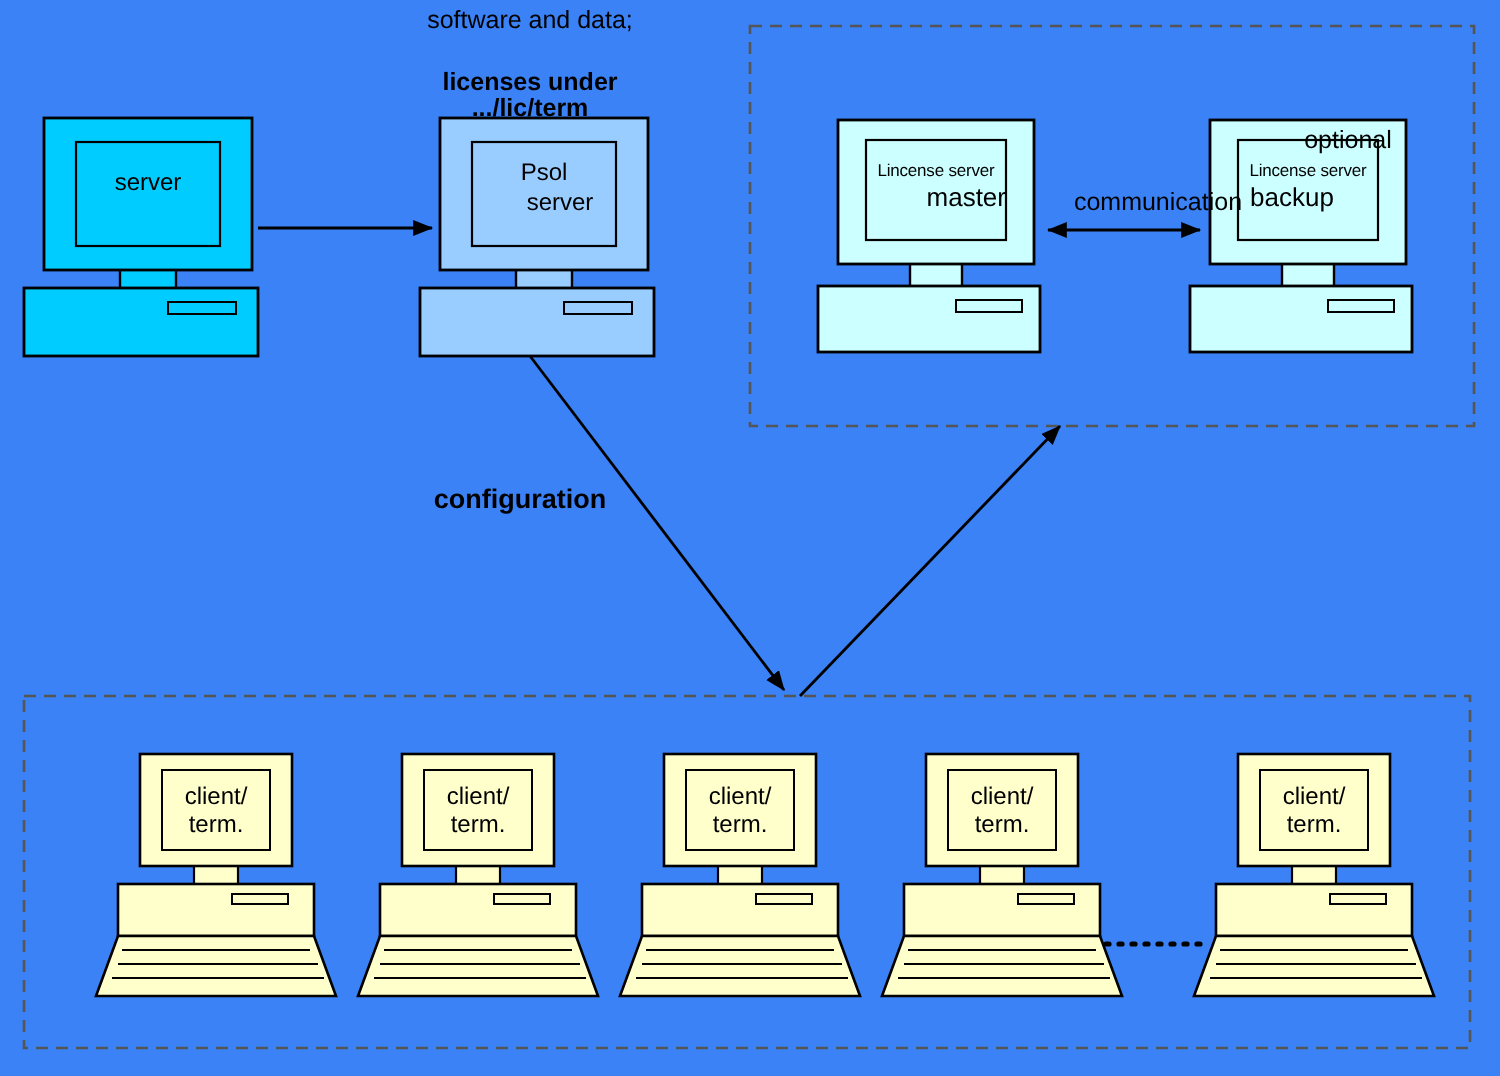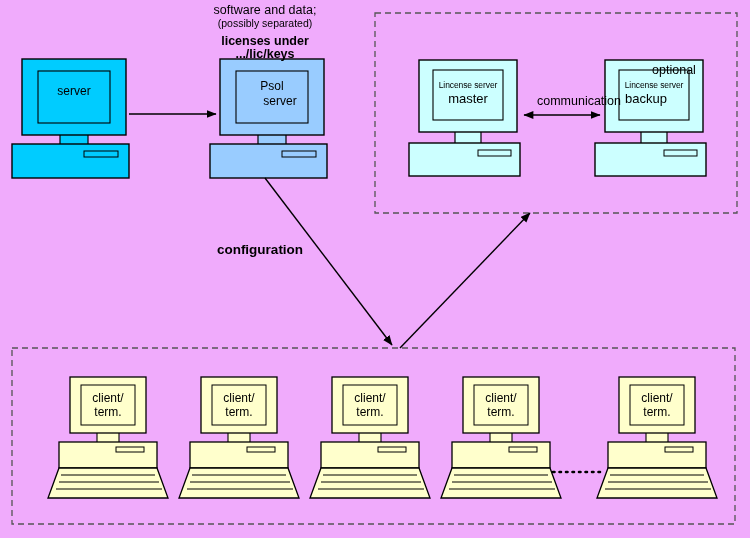--- a/index.html
+++ b/index.html
@@ -43,21 +43,21 @@
     line-height: 1.14;
     white-space: nowrap;
   }
   .scr-main  { font-size: 12px; font-weight: normal; }
   .scr-tiny  { font-size: 8.5px; font-weight: normal; letter-spacing: -0.1px; }
   .scr-name  { font-size: 13px; font-weight: normal; }
 </style>
 </head>
 <body>
 
-<div id="stage" style="background: #f0abfc;">
+<div id="stage" style="background: #3b82f6;">
 
   <svg id="svg-root" viewBox="0 0 750 538">
     <defs>
       <marker id="arrowEnd" markerWidth="11" markerHeight="11" refX="9.4" refY="4" orient="auto" markerUnits="userSpaceOnUse">
         <path d="M0,0 L10,4 L0,8 Z" fill="#000000"></path>
       </marker>
       <marker id="arrowStart" markerWidth="11" markerHeight="11" refX="0.6" refY="4" orient="auto" markerUnits="userSpaceOnUse">
         <path d="M10,0 L0,4 L10,8 Z" fill="#000000"></path>
       </marker>
     </defs>
@@ -158,38 +158,37 @@
     <line x1="524" y1="115" x2="600" y2="115" stroke="#000000" stroke-width="1.5" marker-end="url(#arrowEnd)" marker-start="url(#arrowStart)"></line>
 
     <line x1="265" y1="178" x2="392" y2="345" stroke="#000000" stroke-width="1.4" marker-end="url(#arrowEnd)"></line>
 
     <line x1="400" y1="348" x2="530" y2="213" stroke="#000000" stroke-width="1.4" marker-end="url(#arrowEnd)"></line>
 
     <line x1="553" y1="472" x2="603" y2="472" stroke="#000000" stroke-width="2.6" stroke-dasharray="1.5,5" stroke-linecap="round"></line>
   </svg>
 
   <div class="lbl lbl-reg" style="left:190px; top:4px; width:150px;">software and data;</div>
-  <div class="lbl lbl-small" style="left:190px; top:18px; width:150px;">(possibly separated)</div>
   <div class="lbl lbl-bold" style="left:190px; top:35px; width:150px;">licenses under</div>
-  <div class="lbl lbl-bold" style="left:190px; top:48px; width:150px;">.../lic/keys</div>
+  <div class="lbl lbl-bold" style="left:190px; top:48px; width:150px;">.../lic/term</div>
 
   <div class="lbl lbl-reg" style="left:624px; top:41px; width:100px;margin-top:23px;">optional</div>
 
   <div class="lbl lbl-reg" style="left:524px; top:95px; width:110px;">communication</div>
 
   <div class="lbl lbl-bigbold" style="left:200px; top:243px; width:120px;">configuration</div>
 
 
   <div class="scr-text scr-main" style="left:38px; top:85px; width:72px;">server</div>
 
   <div class="scr-text scr-main" style="left:236px; top:80px; width:72px;">Psol</div>
   <div class="scr-text scr-main" style="left:236px; top:95px; width:88px;">server</div>
 
   <div class="scr-text scr-tiny" style="left:433px; top:81px; width:70px;">Lincense server</div>
-  <div class="scr-text scr-name" style="left:433px; top:92px; width:70px;">master</div>
+  <div class="scr-text scr-name" style="left:433px; top:92px; width:70px;text-align:right;">master</div>
 
   <div class="scr-text scr-tiny" style="left:619px; top:81px; width:70px;">Lincense server</div>
   <div class="scr-text scr-name" style="left:619px; top:92px; width:54px;">backup</div>
 
   <div class="scr-text scr-main" style="left:81px; top:392px; width:54px;">client/</div>
   <div class="scr-text scr-main" style="left:81px; top:406px; width:54px;">term.</div>
 
   <div class="scr-text scr-main" style="left:212px; top:392px; width:54px;">client/</div>
   <div class="scr-text scr-main" style="left:212px; top:406px; width:54px;">term.</div>
 

